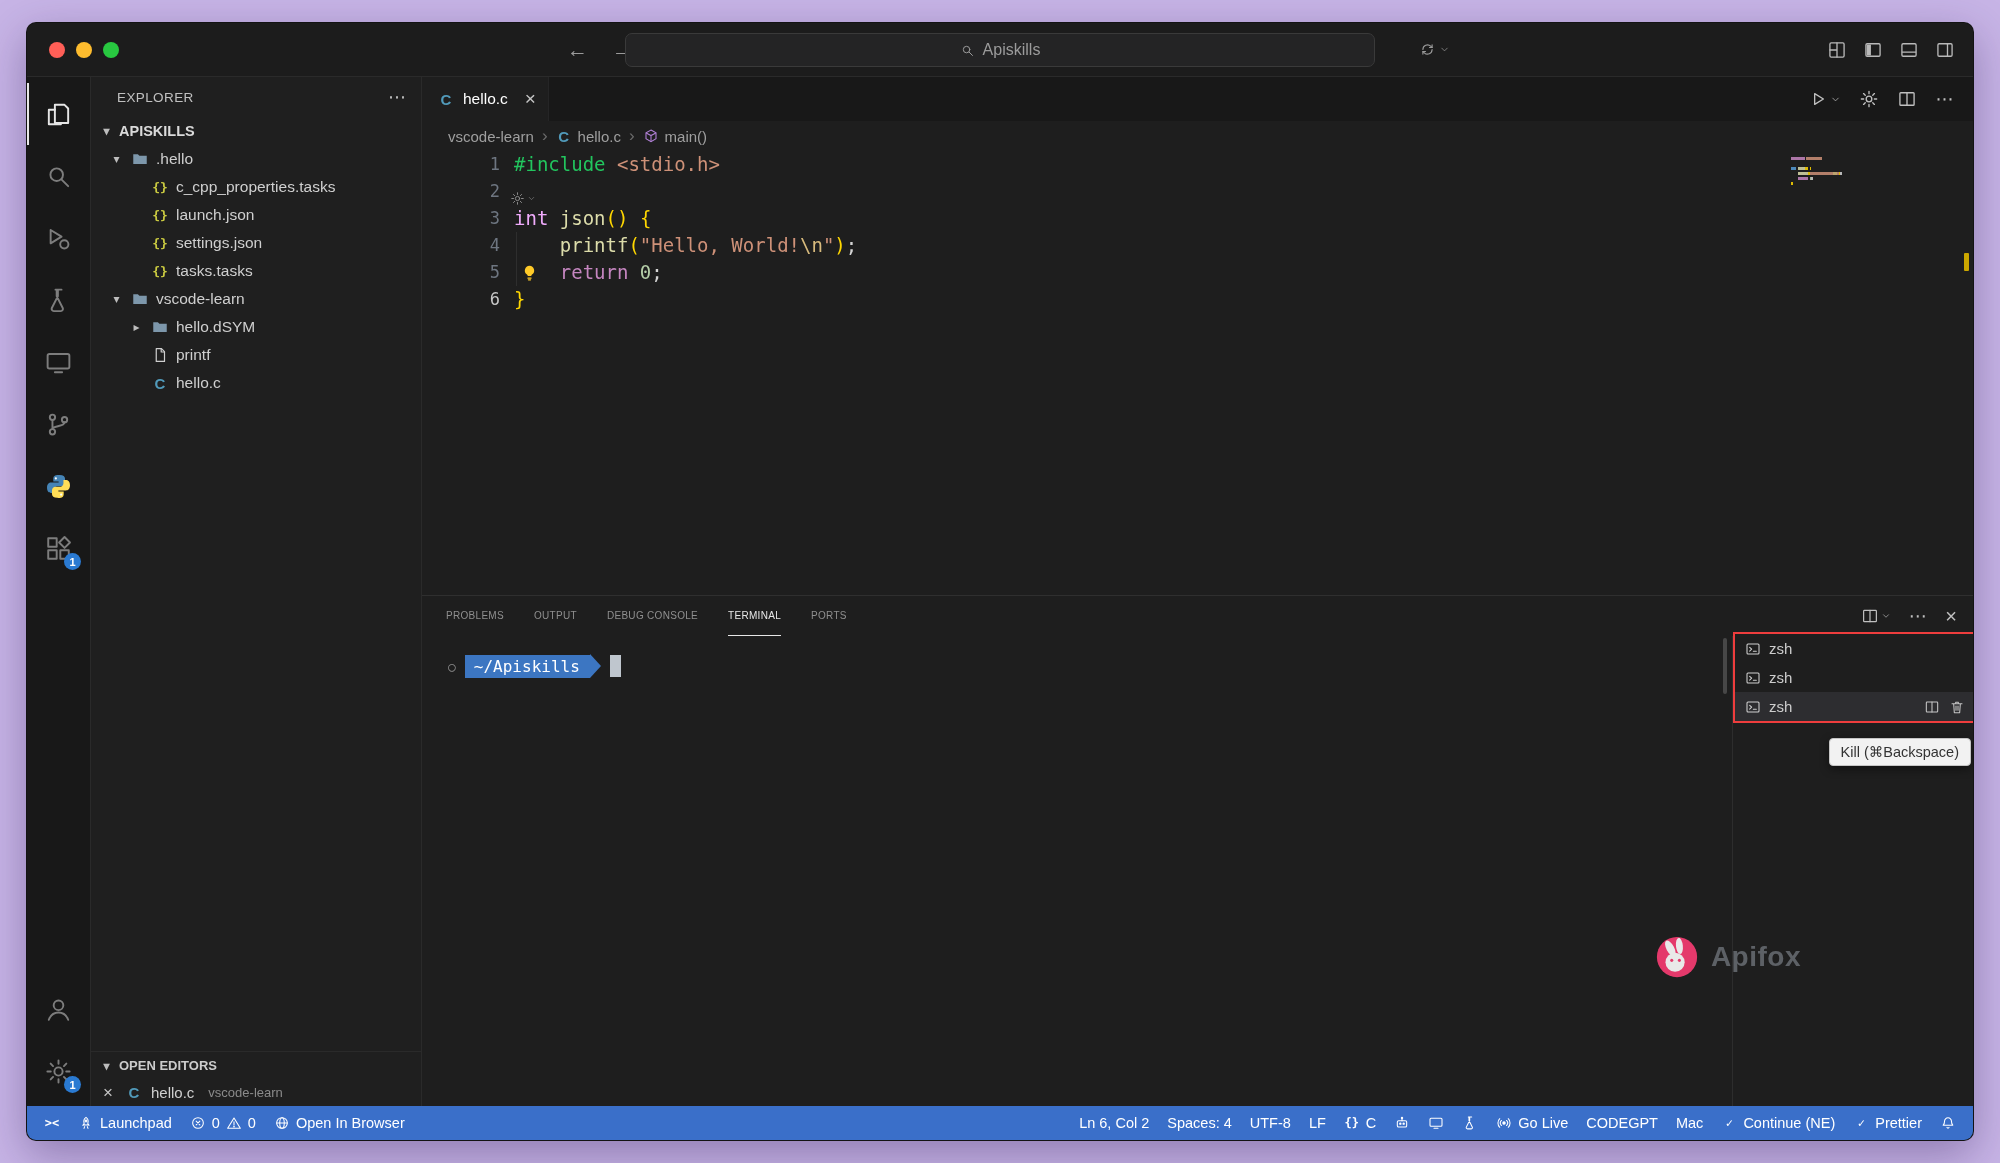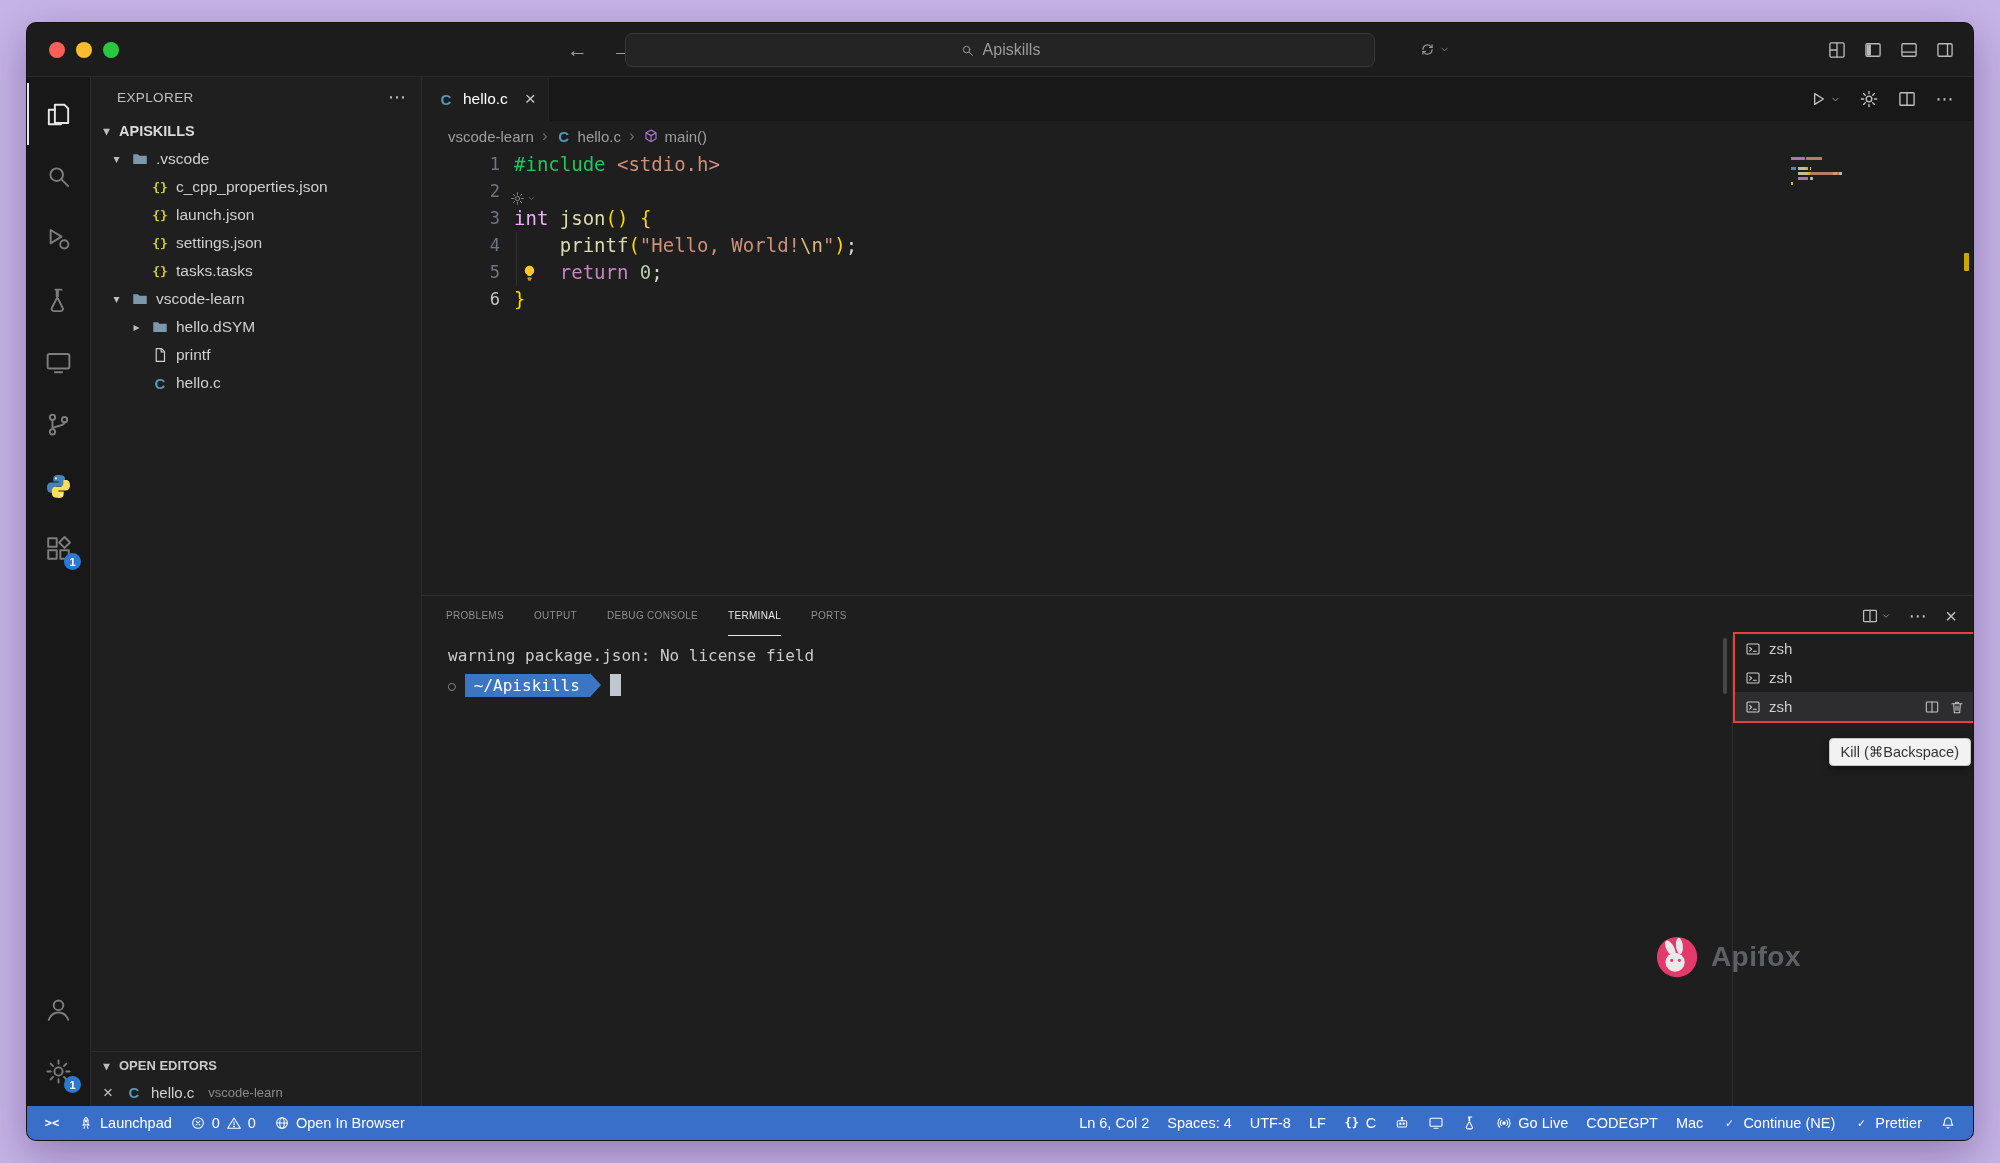--- a/index.html
+++ b/index.html
@@ -304,28 +304,28 @@
         <span>APISKILLS</span>
       </div>
       <div>
           <div class="tree-row" style="padding-left: 18px;">
             <span class="tw">▾</span>
             <span class="ico tree-ico">
               <svg viewBox="0 0 24 24">
                 <path d="M3 5.5h6.2l2 2.3H21v11H3z" fill="#7d97ab"></path>
               </svg>
             </span>
-            <span>.vscode</span>
+            <span>.hello</span>
           </div>
           <div class="tree-row" style="padding-left: 38px;">
             <span class="tw"></span>
             <span class="ico tree-ico">
               <span class="txt-icon json-ico">{}</span>
             </span>
-            <span>c_cpp_properties.json</span>
+            <span>c_cpp_properties.tasks</span>
           </div>
           <div class="tree-row" style="padding-left: 38px;">
             <span class="tw"></span>
             <span class="ico tree-ico">
               <span class="txt-icon json-ico">{}</span>
             </span>
             <span>launch.json</span>
           </div>
           <div class="tree-row" style="padding-left: 38px;">
             <span class="tw"></span>
@@ -568,21 +568,20 @@
                 </span>
             </span>
             <span class="ico">
                 <span class="txt-icon" style="letter-spacing:1px;font-size:18px">⋯</span>
               </span>
             <span class="x">×</span>
           </div>
         </div>
 
         <div class="terminal-body">
-          <div>warning package.json: No license field</div>
           <div class="prompt-row">
             <span class="prompt-circle">○</span>
             <span class="seg">~/Apiskills</span>
             <span class="seg-arrow"></span>
             <span class="cursor-block"></span>
           </div>
         </div>
 
         <div class="panel-splitter"></div>
         <div class="panel-scrollthumb"></div>

